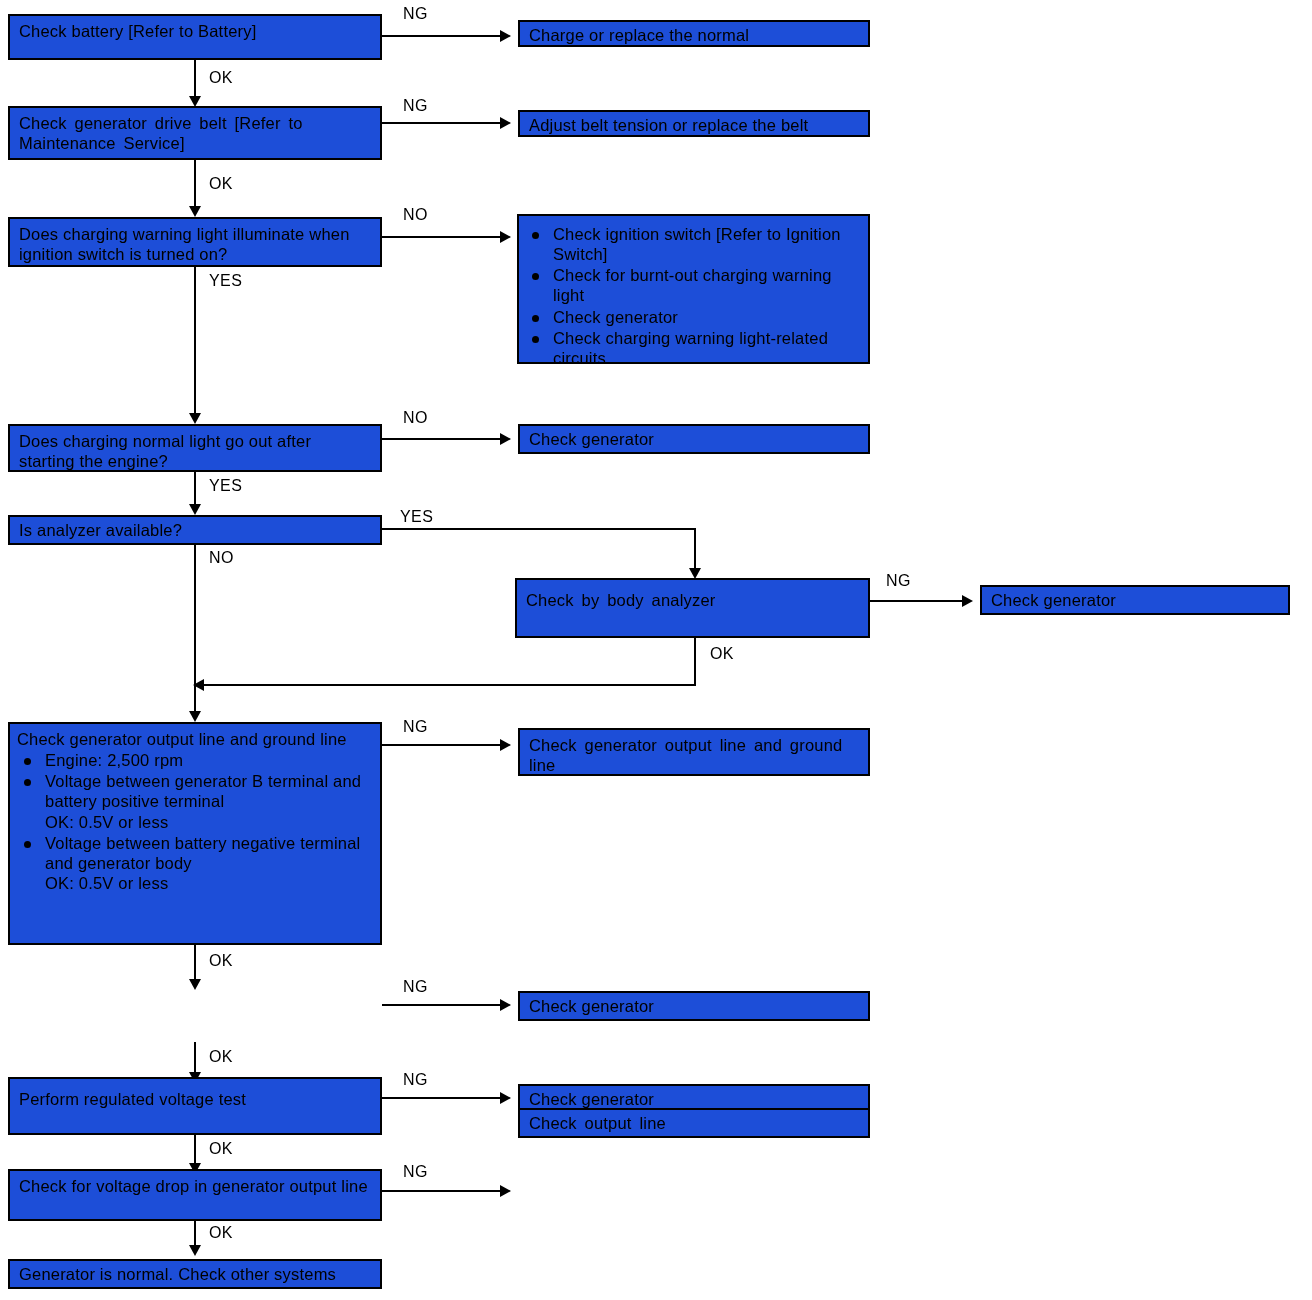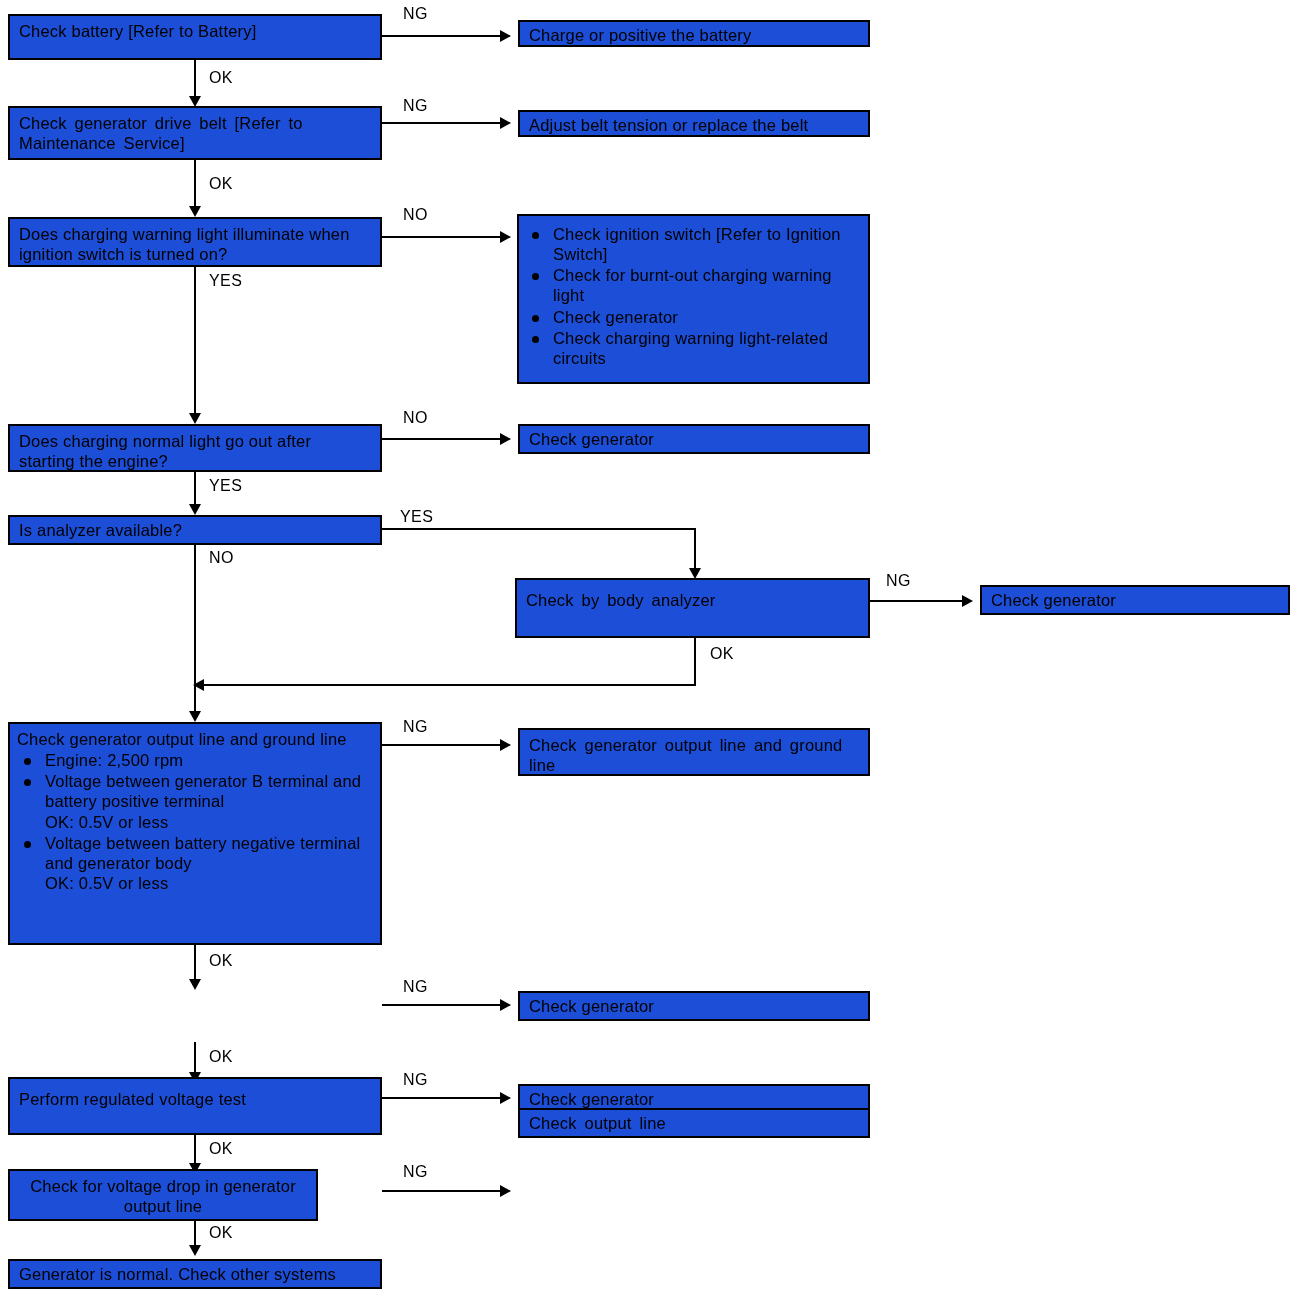--- a/index.html
+++ b/index.html
@@ -89,21 +89,21 @@
 
   <div class="node" style="left:8px; top:14px; width:374px; height:46px;">
     <span>Check battery [Refer to Battery]</span>
   </div>
 
   <div class="ln hl" style="left:382px; top:35px; width:118px;"></div>
   <div class="arw arw-r" style="left:500px; top:30px;"></div>
   <div class="lbl" style="left:403px; top:5px;">NG</div>
 
   <div class="node tight" style="left:518px; top:20px; width:352px; height:27px;">
-    <span>Charge or positive the battery</span>
+    <span>Charge or replace the normal</span>
   </div>
 
   <div class="ln vl" style="left:194px; top:60px; height:38px;"></div>
   <div class="arw arw-d" style="left:189px; top:96px;"></div>
   <div class="lbl" style="left:209px; top:69px;">OK</div>
 
   <div class="node wsp" style="left:8px; top:106px; width:374px; height:54px;">
     <span>Check generator drive belt [Refer to Maintenance Service]</span>
   </div>
 
@@ -120,21 +120,21 @@
   <div class="lbl" style="left:209px; top:175px;">OK</div>
 
   <div class="node" style="left:8px; top:217px; width:374px; height:50px;">
     <span>Does charging warning light illuminate when ignition switch is turned on?</span>
   </div>
 
   <div class="ln hl" style="left:382px; top:236px; width:118px;"></div>
   <div class="arw arw-r" style="left:500px; top:231px;"></div>
   <div class="lbl" style="left:403px; top:206px;">NO</div>
 
-  <div class="node" style="left:517px; top:214px; width:353px; height:170px; padding:8px 6px;">
+  <div class="node" style="left:517px; top:214px; width:353px; height:150px; padding:8px 6px;">
     <ul class="bullets">
       <li><span class="wsp">Check ignition switch [Refer to Ignition Switch]</span></li>
       <li><span class="wsp">Check for burnt-out charging warning light</span></li>
       <li><span>Check generator</span></li>
       <li><span>Check charging warning light-related circuits</span></li>
     </ul>
   </div>
 
   <div class="ln vl" style="left:194px; top:267px; height:148px;"></div>
   <div class="arw arw-d" style="left:189px; top:413px;"></div>
@@ -237,21 +237,21 @@
   <div class="lbl" style="left:403px; top:1071px;">NG</div>
 
   <div class="node tight" style="left:518px; top:1084px; width:352px; height:30px;">
     <span>Check generator</span>
   </div>
 
   <div class="ln vl" style="left:194px; top:1135px; height:30px;"></div>
   <div class="arw arw-d" style="left:189px; top:1163px;"></div>
   <div class="lbl" style="left:209px; top:1140px;">OK</div>
 
-  <div class="node" style="left:8px; top:1169px; width:310px; height:52px;text-align:center;">
+  <div class="node" style="left:8px; top:1169px; width:374px; height:52px;">
     <span>Check for voltage drop in generator output line</span>
   </div>
 
   <div class="ln hl" style="left:382px; top:1190px; width:118px;"></div>
   <div class="arw arw-r" style="left:500px; top:1185px;"></div>
   <div class="lbl" style="left:403px; top:1163px;">NG</div>
 
   <div class="node tight wsp" style="left:518px; top:1108px; width:352px; height:30px;">
     <span>Check output line</span>
   </div>

